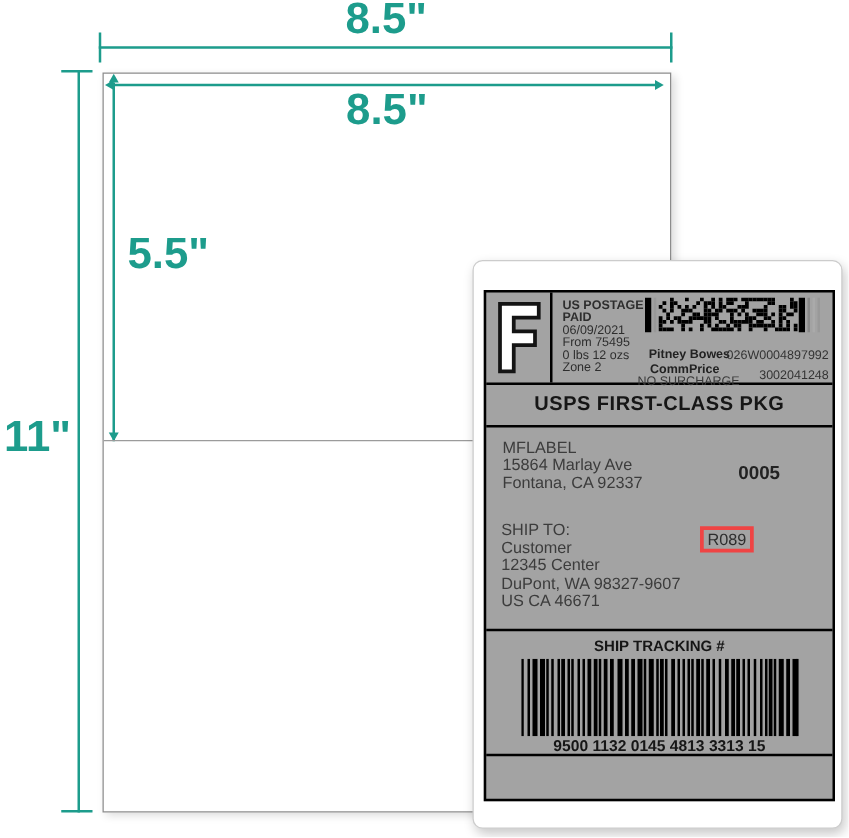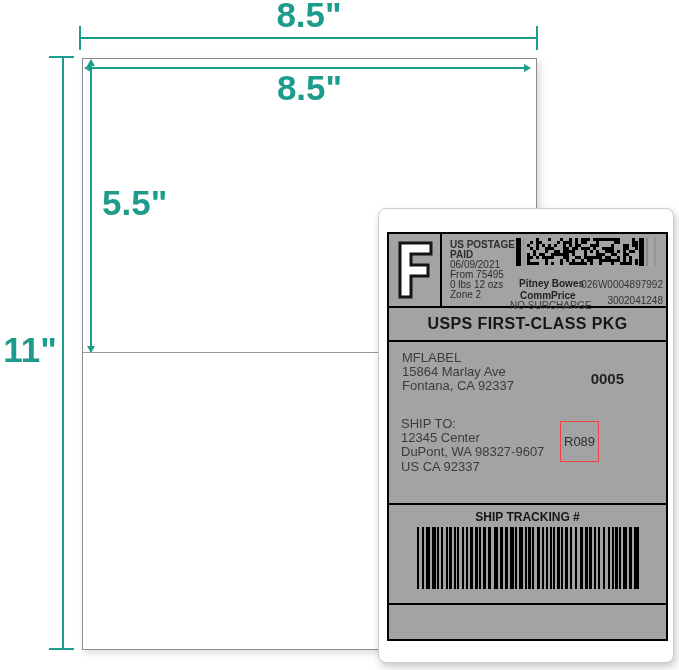--- a/index.html
+++ b/index.html
@@ -51,22 +51,22 @@
   .pb-acct    { position:absolute; right:3px;  top:61px; font-size:10px; color:#333; }
 
   
   .service-name { font-size:16px; font-weight:bold; letter-spacing:0.4px; color:#161616; }
 
   
   .addr { font-size:13px; line-height:14.2px; color:#3c3c3c; }
   .sender { position:absolute; left:13px; top:9px; }
   .batch  { position:absolute; right:42px; top:28px; font-size:15px; font-weight:bold; color:#222; }
   .shipto { position:absolute; left:12px; top:75px; }
-  .route  { position:absolute; left:171px; top:79px; border:1px solid #ef4444;
-            font-size:13px; line-height:15px; padding:12px 3px; color:#2e2e2e; }
+  .route  { position:absolute; left:171px; top:79px; border:3px solid #ef4444;
+            font-size:13px; line-height:15px; padding:0 3px; color:#2e2e2e; }
 
   
   .trk-head { margin-top:5px; font-size:12px; font-weight:bold; color:#161616; }
   .trk-bars { display:block; margin:3px auto 0 auto; }
   .trk-num  { margin-top:1px; font-size:12.5px; font-weight:bold; color:#161616; }
 
   svg { display:block; }
 </style>
 </head>
 <body>
@@ -306,23 +306,24 @@
 
       <div class="sec sec-address">
         <div class="addr sender">
           <div>MFLABEL</div>
           <div>15864 Marlay Ave</div>
           <div>Fontana, CA 92337</div>
         </div>
         <div class="batch">0005</div>
         <div class="addr shipto">
           <div>SHIP TO:</div>
+          <div>Customer</div>
           <div>12345 Center</div>
           <div>DuPont, WA 98327-9607</div>
-          <div>US CA 92337</div>
+          <div>US CA 46671</div>
         </div>
         <div class="route">R089</div>
       </div>
 
       <div class="sec sec-tracking">
         <div class="trk-head">SHIP TRACKING #</div>
         <div class="trk-bars" id="trackbars" style="width:222px; height:62px;">
             <svg width="222" height="62" fill="#000" xmlns="http://www.w3.org/2000/svg">
               <rect x="0" y="0" width="2" height="62"></rect>
               <rect x="5" y="0" width="2" height="62"></rect>
@@ -369,20 +370,21 @@
               <rect x="191" y="0" width="2" height="62"></rect>
               <rect x="195" y="0" width="2" height="62"></rect>
               <rect x="198" y="0" width="3" height="62"></rect>
               <rect x="202" y="0" width="2" height="62"></rect>
               <rect x="206" y="0" width="4" height="62"></rect>
               <rect x="212" y="0" width="3" height="62"></rect>
               <rect x="217" y="0" width="4" height="62"></rect>
               <rect x="220" y="0" width="2" height="62"></rect>
             </svg>
           </div>
+        <div class="trk-num">9500 1132 0145 4813 3313 15</div>
       </div>
 
       <div class="sec sec-blank"></div>
 
     </div>
   </div>
 
 </div>
 
 </body></html>

